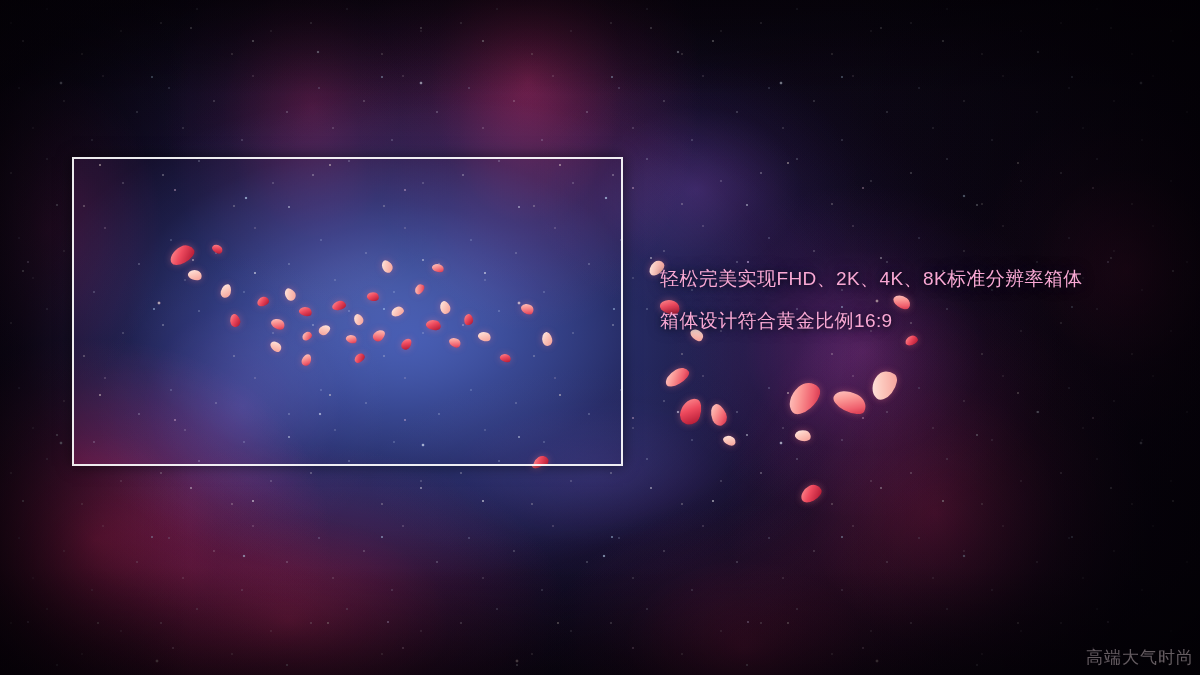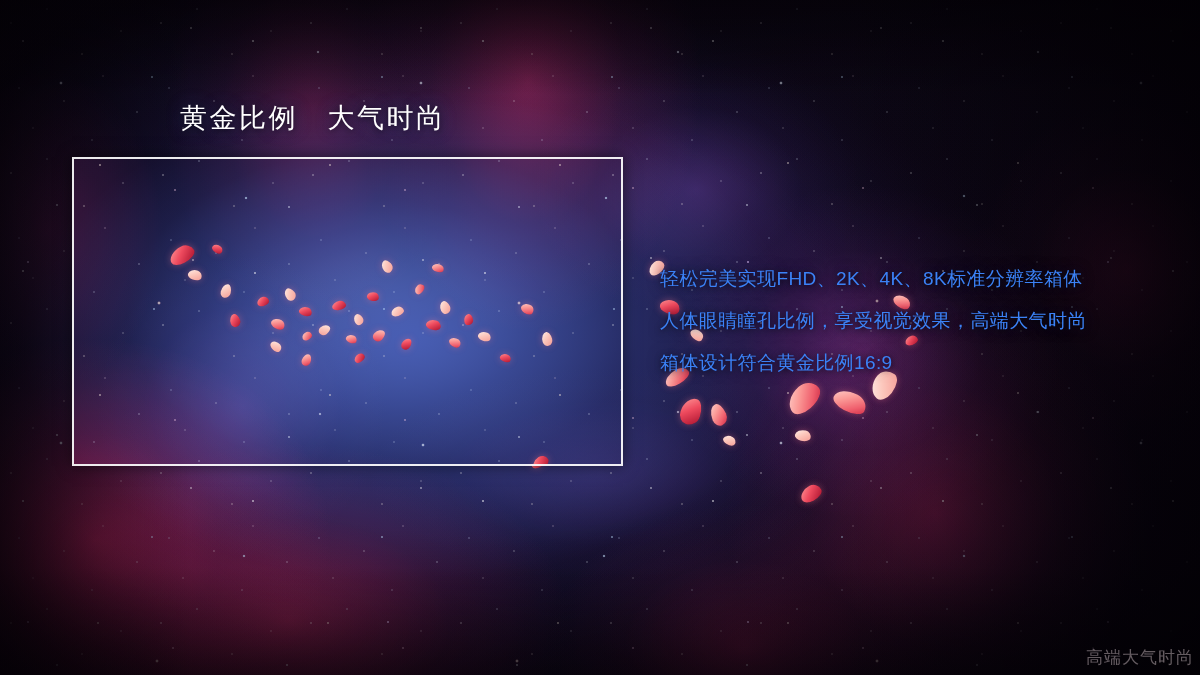--- a/index.html
+++ b/index.html
@@ -146,21 +146,21 @@
     top: -157px;
     width: 1200px;
     height: 675px;
   }
 
   #body-text {
     position: absolute;
     left: 660px;
     top: 258px;
     width: 520px;
-    color: #3b82f6;
+    color: #f9a8d4;
     font-size: 19px;
     line-height: 42px;
     letter-spacing: 0.4px;
     text-shadow: 0 1px 6px rgba(0,0,0,0.80), 0 0 14px rgba(20,30,70,0.55);
   }
   #body-text .line { white-space: nowrap; }
 
   #watermark {
     position: absolute;
     right: 6px;
@@ -226,21 +226,20 @@
       <div class="petal pale" style="left: 723px; top: 436px; width: 13px; height: 9px; transform: rotate(30deg);"></div>
       <div class="petal" style="left: 786px; top: 386px; width: 36px; height: 24px; transform: rotate(-42deg);"></div>
       <div class="petal pale" style="left: 795px; top: 430px; width: 16px; height: 11px; transform: rotate(14deg);"></div>
       <div class="petal deep" style="left: 800px; top: 486px; width: 22px; height: 15px; transform: rotate(-28deg);"></div>
       <div class="petal" style="left: 833px; top: 392px; width: 34px; height: 20px; transform: rotate(28deg);"></div>
       <div class="petal pale" style="left: 869px; top: 374px; width: 30px; height: 22px; transform: rotate(-52deg);"></div>
       <div class="petal" style="left: 893px; top: 296px; width: 18px; height: 12px; transform: rotate(36deg);"></div>
       <div class="petal deep" style="left: 905px; top: 336px; width: 13px; height: 9px; transform: rotate(-18deg);"></div>
     </div>
 
-  <div id="slide-title">黄金比例　大气时尚</div>
 
   <div id="screen-panel">
     <div class="panel-inner">
       <div class="bg-layer" id="p-base" style="background-image: radial-gradient(62% 70% at 34% 50%, rgba(70, 92, 180, 0.95) 0%, rgba(46, 58, 130, 0.72) 28%, rgba(30, 26, 74, 0.4) 52%, rgba(12, 6, 20, 0.05) 78%), radial-gradient(30% 34% at 32% 46%, rgba(150, 178, 235, 0.8) 0%, rgba(88, 120, 205, 0.45) 38%, rgba(40, 50, 120, 0.1) 72%), radial-gradient(14% 16% at 31% 45%, rgba(220, 236, 255, 0.55) 0%, rgba(150, 190, 240, 0.18) 55%, rgba(0, 0, 0, 0) 100%), radial-gradient(80% 85%, rgb(20, 7, 26) 0%, rgb(11, 4, 14) 60%, rgb(5, 1, 8) 100%); background-size: auto, auto, auto, auto; mix-blend-mode: normal;"></div>
       <div class="bg-layer" id="p-red" style="background-image: radial-gradient(26% 40% at 8% 80%, rgba(186, 26, 66, 0.78) 0%, rgba(140, 18, 50, 0.4) 40%, rgba(60, 6, 24, 0) 75%), radial-gradient(30% 34% at 24% 92%, rgba(196, 32, 72, 0.62) 0%, rgba(120, 14, 46, 0.28) 45%, rgba(40, 4, 18, 0) 78%), radial-gradient(18% 46% at 44% 12%, rgba(178, 32, 74, 0.58) 0%, rgba(110, 18, 50, 0.26) 45%, rgba(30, 4, 16, 0) 80%), radial-gradient(15% 38% at 26% 16%, rgba(150, 26, 64, 0.42) 0%, rgba(80, 12, 38, 0.18) 50%, rgba(20, 2, 10, 0) 82%), radial-gradient(22% 40% at 78% 76%, rgba(190, 34, 88, 0.5) 0%, rgba(110, 16, 52, 0.22) 48%, rgba(30, 4, 16, 0) 80%), radial-gradient(16% 30% at 94% 40%, rgba(150, 24, 70, 0.38) 0%, rgba(70, 10, 34, 0.14) 50%, rgba(20, 2, 10, 0) 82%), radial-gradient(20% 26% at 62% 96%, rgba(172, 28, 76, 0.45) 0%, rgba(90, 12, 42, 0.18) 50%, rgba(20, 2, 10, 0) 82%), radial-gradient(12% 30% at 4% 34%, rgba(128, 20, 58, 0.34) 0%, rgba(50, 8, 26, 0) 78%); background-size: auto, auto, auto, auto, auto, auto, auto, auto; mix-blend-mode: screen;"></div>
       <div class="bg-layer" id="p-violet" style="background-image: radial-gradient(20% 30% at 72% 52%, rgba(168, 54, 168, 0.42) 0%, rgba(90, 24, 104, 0.16) 50%, rgba(20, 4, 24, 0) 82%), radial-gradient(16% 22% at 58% 28%, rgba(120, 70, 190, 0.34) 0%, rgba(50, 26, 94, 0.12) 55%, rgba(10, 4, 20, 0) 85%), radial-gradient(14% 26% at 20% 60%, rgba(110, 80, 200, 0.3) 0%, rgba(40, 26, 90, 0.1) 58%, rgba(8, 4, 18, 0) 86%), radial-gradient(22% 18% at 50% 70%, rgba(90, 70, 180, 0.26) 0%, rgba(30, 20, 70, 0.08) 60%, rgba(6, 2, 14, 0) 88%); background-size: auto, auto, auto, auto; mix-blend-mode: screen;"></div>
       <div class="stars" id="p-sf" style="background-image: radial-gradient(1px 1px at 11px 23px, rgba(255, 255, 255, 0.85), rgba(0, 0, 0, 0)), radial-gradient(1px 1px at 47px 9px, rgba(215, 232, 255, 0.7), rgba(0, 0, 0, 0)), radial-gradient(1px 1px at 82px 54px, rgba(255, 248, 235, 0.75), rgba(0, 0, 0, 0)), radial-gradient(1px 1px at 121px 31px, rgba(255, 255, 255, 0.55), rgba(0, 0, 0, 0)), radial-gradient(1px 1px at 19px 88px, rgba(200, 220, 255, 0.65), rgba(0, 0, 0, 0)), radial-gradient(1px 1px at 64px 101px, rgba(255, 255, 255, 0.6), rgba(0, 0, 0, 0)), radial-gradient(1px 1px at 103px 76px, rgba(255, 230, 240, 0.55), rgba(0, 0, 0, 0)), radial-gradient(1px 1px at 137px 112px, rgba(230, 240, 255, 0.7), rgba(0, 0, 0, 0)), radial-gradient(1px 1px at 33px 128px, rgba(255, 255, 255, 0.5), rgba(0, 0, 0, 0)), radial-gradient(1px 1px at 92px 140px, rgba(220, 235, 255, 0.62), rgba(0, 0, 0, 0)); background-size: 150px 150px, 150px 150px, 150px 150px, 150px 150px, 150px 150px, 150px 150px, 150px 150px, 150px 150px, 150px 150px, 150px 150px; mix-blend-mode: normal;"></div>
       <div class="stars" id="p-sm" style="background-image: radial-gradient(1.4px 1.4px at 23px 41px, rgba(255, 255, 255, 0.95), rgba(0, 0, 0, 0)), radial-gradient(1.4px 1.4px at 152px 77px, rgba(190, 225, 255, 0.85), rgba(0, 0, 0, 0)), radial-gradient(1.4px 1.4px at 98px 163px, rgba(255, 240, 225, 0.8), rgba(0, 0, 0, 0)), radial-gradient(1.4px 1.4px at 191px 28px, rgba(255, 255, 255, 0.75), rgba(0, 0, 0, 0)), radial-gradient(1.4px 1.4px at 57px 205px, rgba(235, 245, 255, 0.8), rgba(0, 0, 0, 0)), radial-gradient(1.4px 1.4px at 173px 188px, rgba(255, 210, 235, 0.7), rgba(0, 0, 0, 0)); background-size: 230px 230px, 230px 230px, 230px 230px, 230px 230px, 230px 230px, 230px 230px; mix-blend-mode: normal;"></div>
       <div class="stars" id="p-sb" style="background-image: radial-gradient(2.4px 2.4px at 61px 83px, rgb(255, 255, 255), rgba(180, 210, 255, 0.3) 55%, rgba(0, 0, 0, 0) 75%), radial-gradient(2.2px 2.2px at 244px 196px, rgb(225, 245, 255), rgba(140, 190, 255, 0.28) 55%, rgba(0, 0, 0, 0) 75%), radial-gradient(2.6px 2.6px at 157px 301px, rgb(255, 246, 236), rgba(255, 190, 190, 0.26) 55%, rgba(0, 0, 0, 0) 75%), radial-gradient(2.2px 2.2px at 318px 52px, rgba(255, 255, 255, 0.95), rgba(170, 200, 255, 0.24) 55%, rgba(0, 0, 0, 0) 75%), radial-gradient(2px 2px at 28px 262px, rgba(246, 226, 255, 0.95), rgba(200, 150, 255, 0.22) 55%, rgba(0, 0, 0, 0) 75%); background-size: 360px 360px, 360px 360px, 360px 360px, 360px 360px, 360px 360px; mix-blend-mode: normal;"></div>
       <div class="bg-layer" id="p-petals">
@@ -276,19 +275,18 @@
           <div class="petal deep" style="left: 498px; top: 352px; width: 11px; height: 8px; transform: rotate(26deg);"></div>
           <div class="petal pale" style="left: 380px; top: 258px; width: 10px; height: 13px; transform: rotate(-38deg);"></div>
           <div class="petal" style="left: 430px; top: 262px; width: 12px; height: 8px; transform: rotate(20deg);"></div>
           <div class="petal deep" style="left: 530px; top: 455px; width: 17px; height: 12px; transform: rotate(-34deg);"></div>
         </div>
     </div>
   </div>
 
   <div id="body-text">
     <div class="line">轻松完美实现FHD、2K、4K、8K标准分辨率箱体</div>
-    <div class="line">人体眼睛瞳孔比例，享受视觉效果，高端大气时尚</div>
     <div class="line">箱体设计符合黄金比例16:9</div>
   </div>
 
   <div id="watermark">高端大气时尚</div>
 
 </div>
 
 </body></html>

